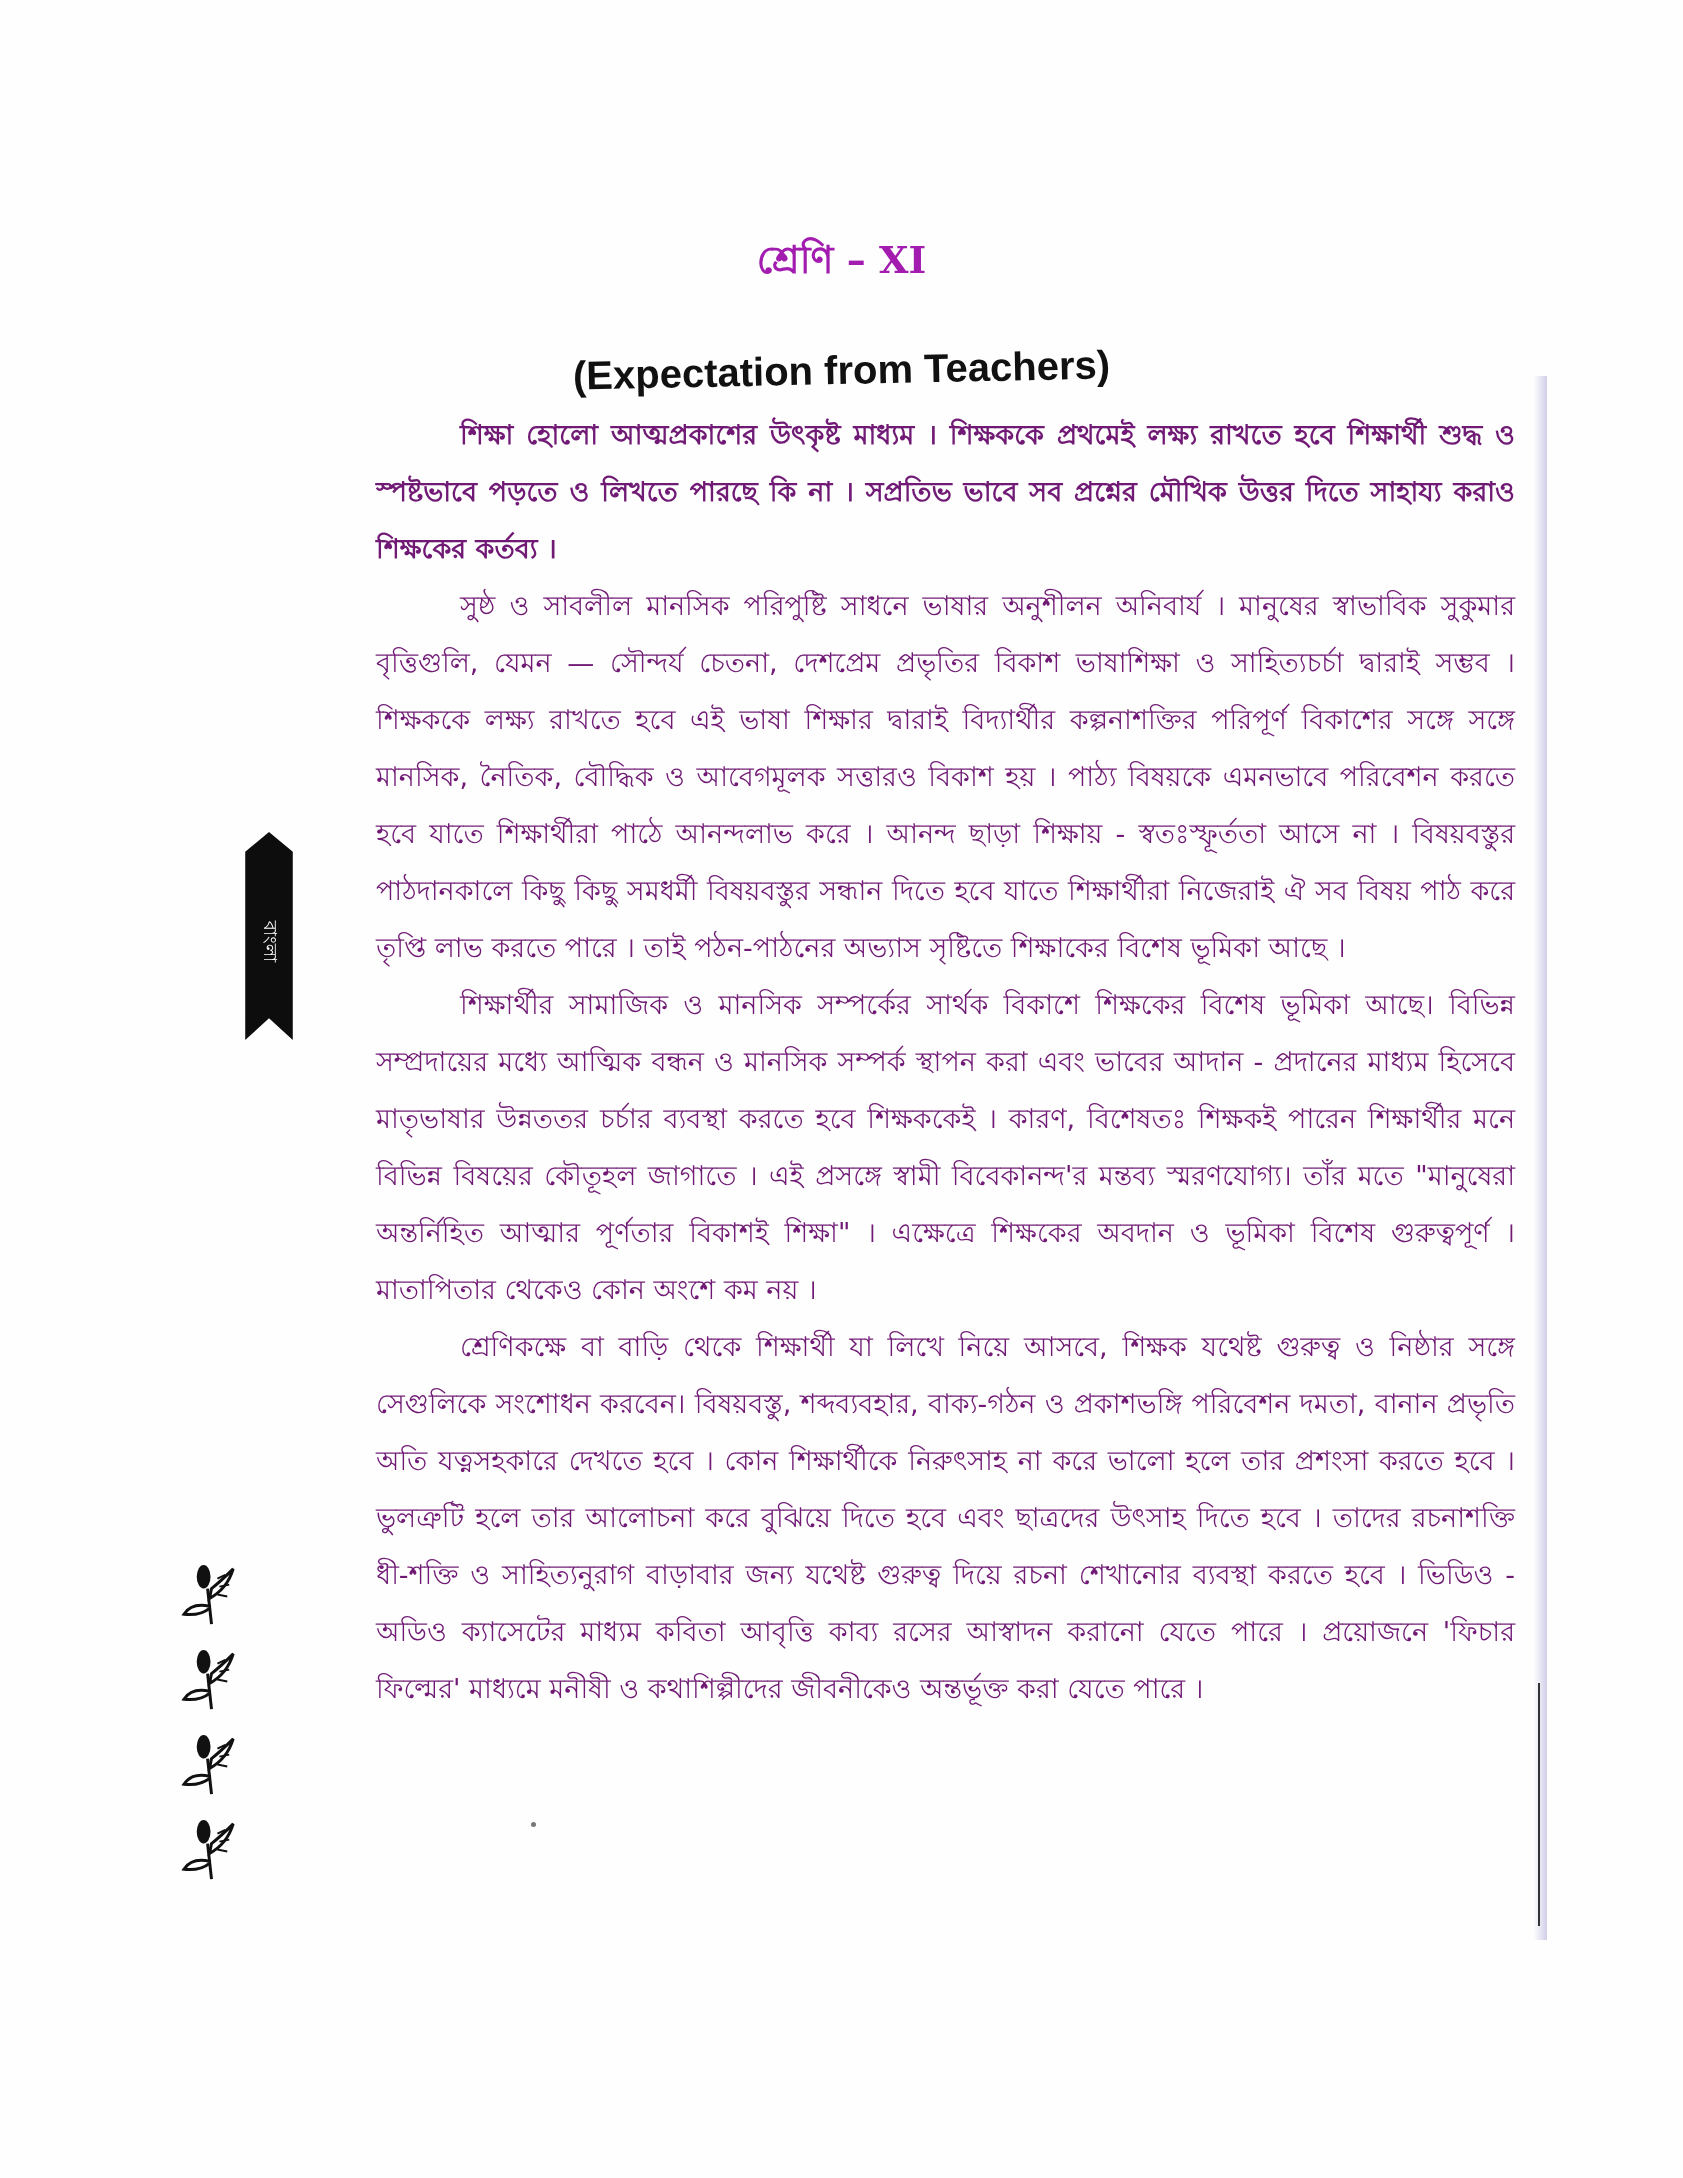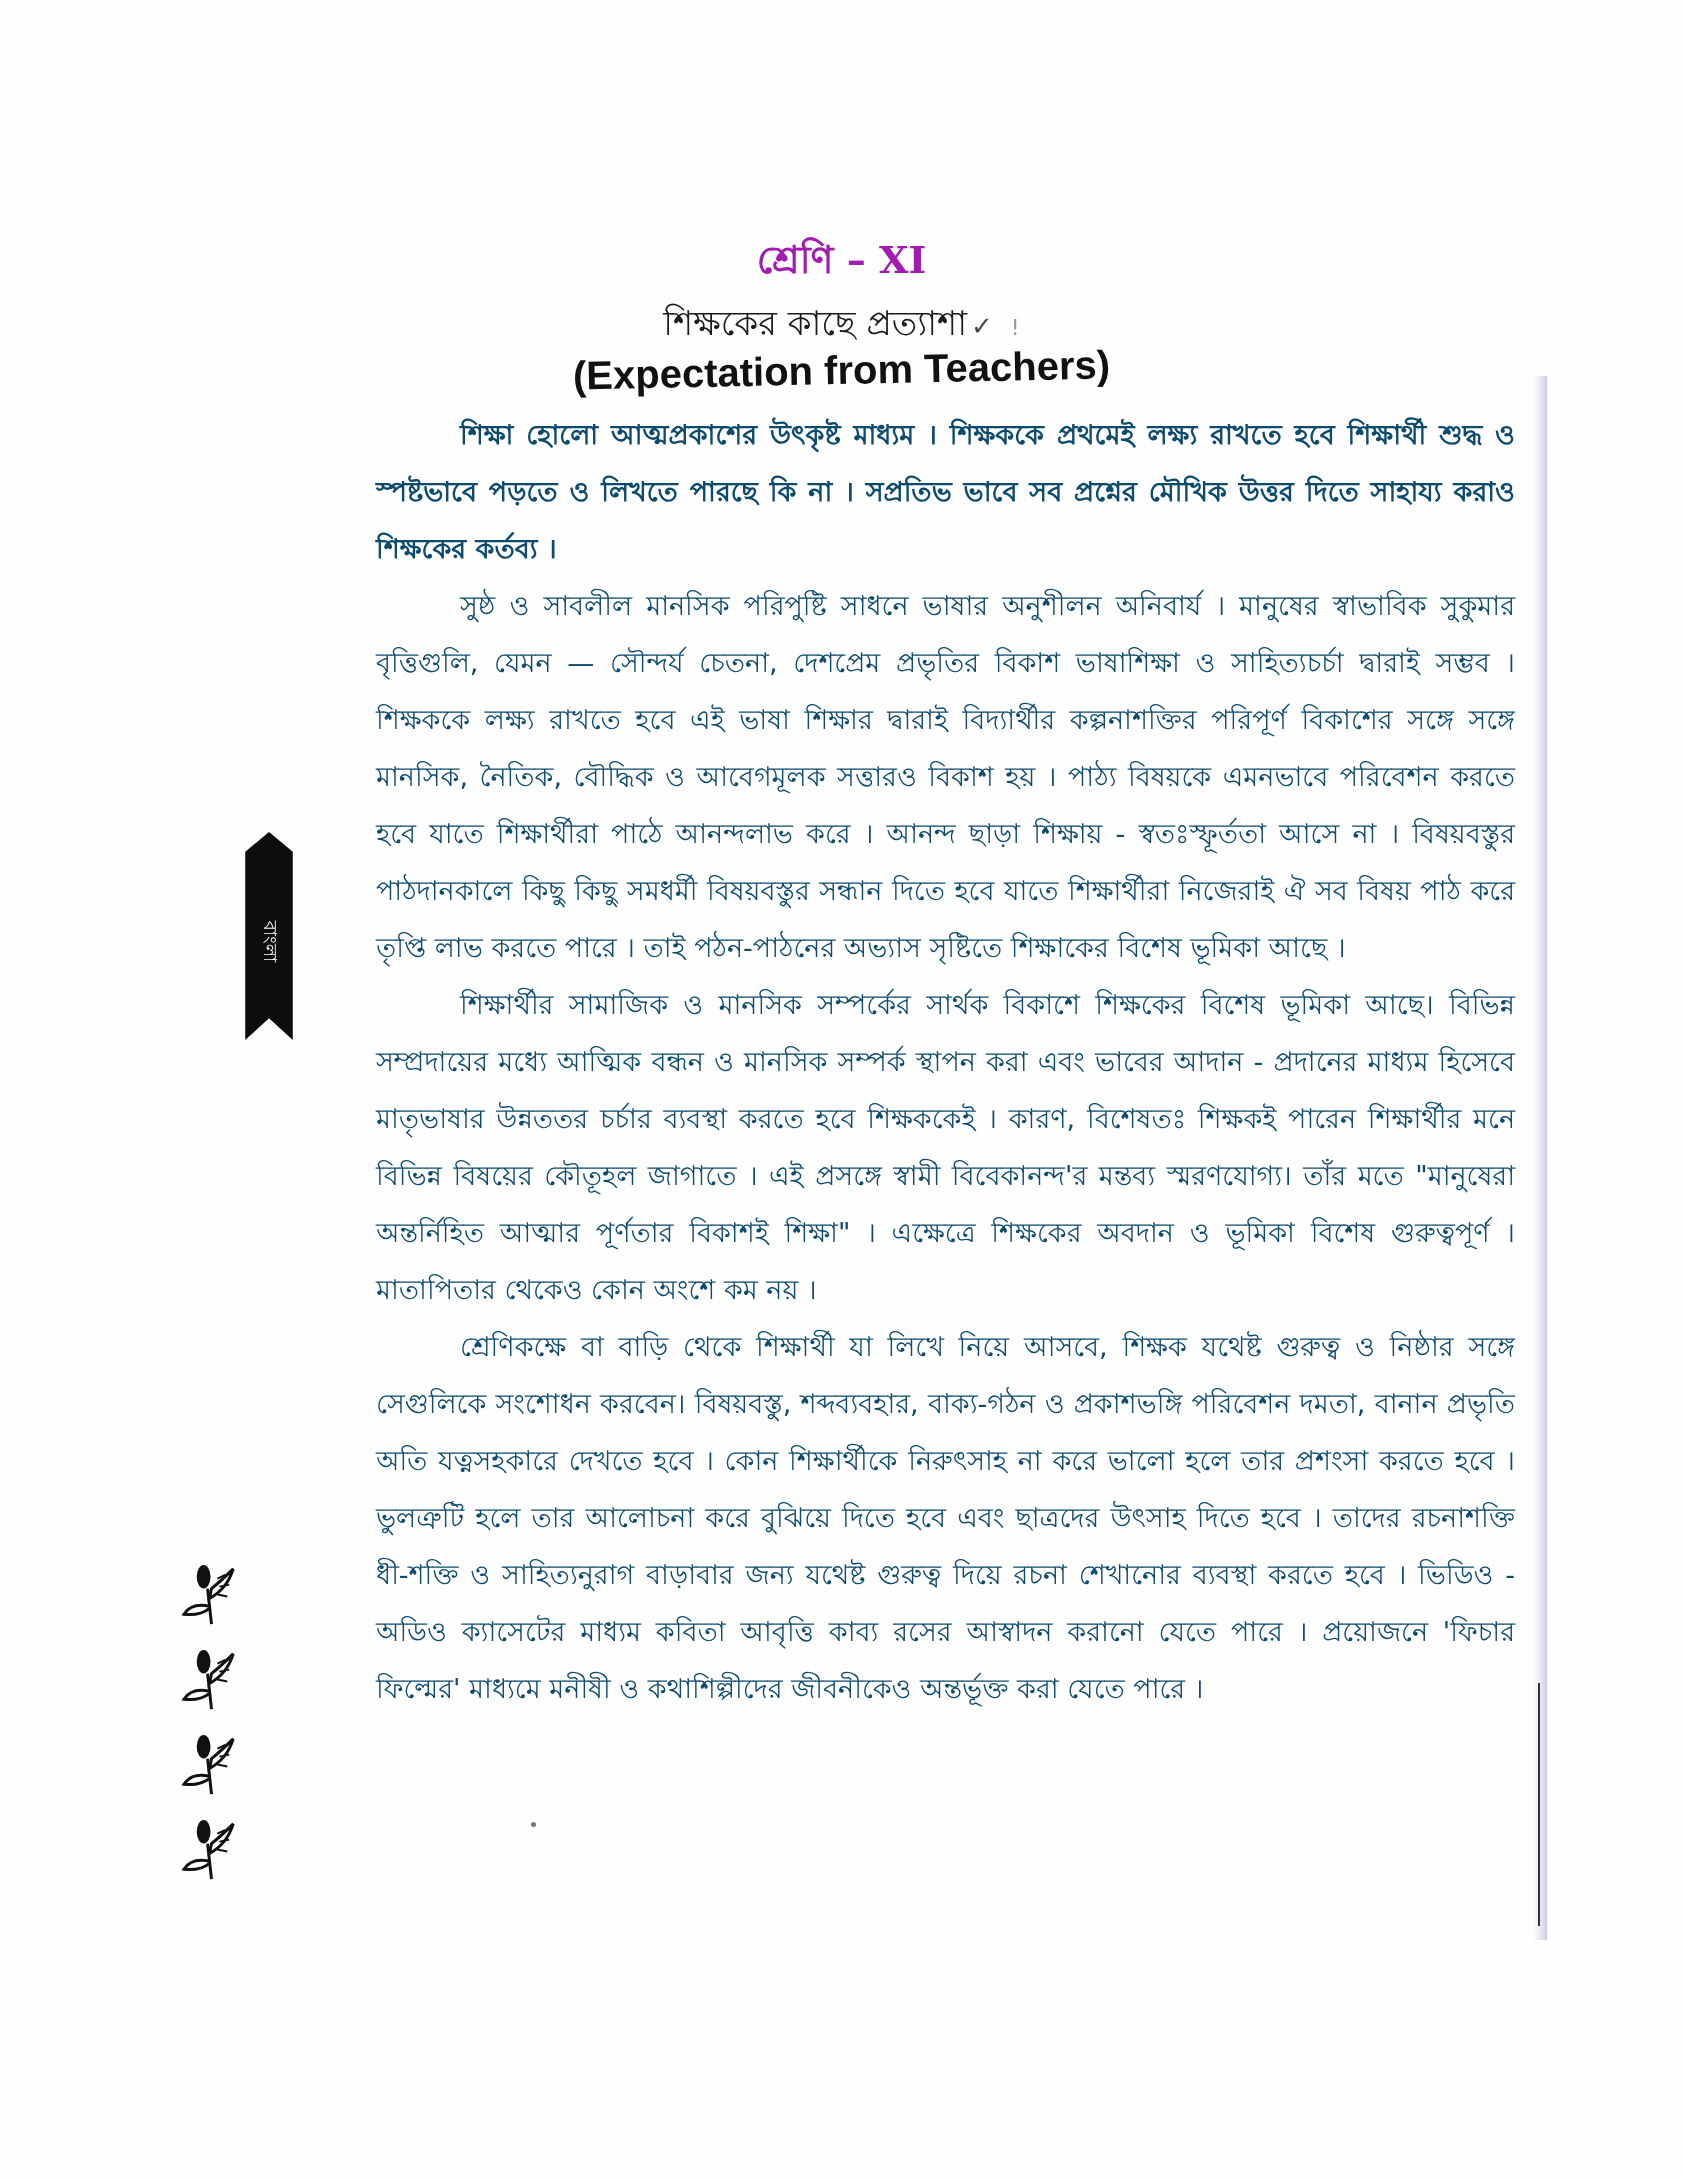--- a/index.html
+++ b/index.html
@@ -9,21 +9,21 @@
   .class-title { position:absolute; left:0; width:1683px; top:230px; text-align:center;
                  font-family:"DejaVu Serif", serif; font-size:38px; font-weight:bold; color:#a21caf; }
   .bn-title { position:absolute; left:0; width:1683px; top:297px; text-align:center;
               font-size:34px; color:#1a1a1a; }
   .bn-title .tick { font-size:26px; color:#444; margin-left:4px; }
   .bn-title .tick2 { font-size:22px; color:#999; margin-left:18px; }
   .en-title { position:absolute; left:0; width:1683px; top:348px; text-align:center;
               font-family:"Liberation Sans", sans-serif; font-size:40px; font-weight:bold; color:#111;
               transform:rotate(-1.2deg); }
   .body-text { position:absolute; left:376px; top:406px; width:1139px;
-               font-size:27px; line-height:57px; color:#0c4a6e; text-align:justify; }
+               font-size:27px; line-height:57px; color:#701a75; text-align:justify; }
   .body-text p { margin:0; text-indent:84px; }
   .body-text p.first { font-weight:bold; }
   .side-tab { position:absolute; left:245px; top:832px; width:48px; height:208px; }
   .side-tab svg { position:absolute; left:0; top:0; }
   .side-tab .label { position:absolute; left:-10px; top:94px; width:67px; text-align:center;
                      color:#fff; font-size:18px; transform:rotate(90deg); }
   .leaves { position:absolute; left:178px; top:1559px; width:99px; }
   .leaf { display:block; width:69px; height:69px; margin-bottom:16px; }
   .shadow { position:absolute; left:1533px; top:376px; width:14px; height:1564px;
             background:linear-gradient(to right, #ffffff, #e4e3f2 60%, #cfcde6); }
@@ -33,23 +33,20 @@
 </head>
 <body>
 
 <div class="page">
 
   <div class="shadow"></div>
   <div class="edge-line"></div>
 
   <div class="class-title">শ্রেণি – XI</div>
 
-  <div class="bn-title">
-    <span>শিক্ষকের কাছে প্রত্যাশা</span><span class="tick">✓</span><span class="tick2">!</span>
-  </div>
 
   <div class="en-title">(Expectation from Teachers)</div>
 
   <div class="body-text">
     <p class="first">শিক্ষা হোলো আত্মপ্রকাশের উৎকৃষ্ট মাধ্যম । শিক্ষককে প্রথমেই লক্ষ্য রাখতে হবে শিক্ষার্থী শুদ্ধ ও স্পষ্টভাবে পড়তে ও লিখতে পারছে কি না । সপ্রতিভ ভাবে সব প্রশ্নের মৌখিক উত্তর দিতে সাহায্য করাও শিক্ষকের কর্তব্য ।</p>
     <p>সুষ্ঠ ও সাবলীল মানসিক পরিপুষ্টি সাধনে ভাষার অনুশীলন অনিবার্য । মানুষের স্বাভাবিক সুকুমার বৃত্তিগুলি, যেমন — সৌন্দর্য চেতনা, দেশপ্রেম প্রভৃতির বিকাশ ভাষাশিক্ষা ও সাহিত্যচর্চা দ্বারাই সম্ভব । শিক্ষককে লক্ষ্য রাখতে হবে এই ভাষা শিক্ষার দ্বারাই বিদ্যার্থীর কল্পনাশক্তির পরিপূর্ণ বিকাশের সঙ্গে সঙ্গে মানসিক, নৈতিক, বৌদ্ধিক ও আবেগমূলক সত্তারও বিকাশ হয় । পাঠ্য বিষয়কে এমনভাবে পরিবেশন করতে হবে যাতে শিক্ষার্থীরা পাঠে আনন্দলাভ করে । আনন্দ ছাড়া শিক্ষায় - স্বতঃস্ফূর্ততা আসে না । বিষয়বস্তুর পাঠদানকালে কিছু কিছু সমধর্মী বিষয়বস্তুর সন্ধান দিতে হবে যাতে শিক্ষার্থীরা নিজেরাই ঐ সব বিষয় পাঠ করে তৃপ্তি লাভ করতে পারে । তাই পঠন-পাঠনের অভ্যাস সৃষ্টিতে শিক্ষাকের বিশেষ ভূমিকা আছে ।</p>
     <p>শিক্ষার্থীর সামাজিক ও মানসিক সম্পর্কের সার্থক বিকাশে শিক্ষকের বিশেষ ভূমিকা আছে। বিভিন্ন সম্প্রদায়ের মধ্যে আত্মিক বন্ধন ও মানসিক সম্পর্ক স্থাপন করা এবং ভাবের আদান - প্রদানের মাধ্যম হিসেবে মাতৃভাষার উন্নততর চর্চার ব্যবস্থা করতে হবে শিক্ষককেই । কারণ, বিশেষতঃ শিক্ষকই পারেন শিক্ষার্থীর মনে বিভিন্ন বিষয়ের কৌতূহল জাগাতে । এই প্রসঙ্গে স্বামী বিবেকানন্দ'র মন্তব্য স্মরণযোগ্য। তাঁর মতে "মানুষেরা অন্তর্নিহিত আত্মার পূর্ণতার বিকাশই শিক্ষা" । এক্ষেত্রে শিক্ষকের অবদান ও ভূমিকা বিশেষ গুরুত্বপূর্ণ । মাতাপিতার থেকেও কোন অংশে কম নয় ।</p>
     <p>শ্রেণিকক্ষে বা বাড়ি থেকে শিক্ষার্থী যা লিখে নিয়ে আসবে, শিক্ষক যথেষ্ট গুরুত্ব ও নিষ্ঠার সঙ্গে সেগুলিকে সংশোধন করবেন। বিষয়বস্তু, শব্দব্যবহার, বাক্য-গঠন ও প্রকাশভঙ্গি পরিবেশন দমতা, বানান প্রভৃতি অতি যত্নসহকারে দেখতে হবে । কোন শিক্ষার্থীকে নিরুৎসাহ না করে ভালো হলে তার প্রশংসা করতে হবে । ভুলত্রুটি হলে তার আলোচনা করে বুঝিয়ে দিতে হবে এবং ছাত্রদের উৎসাহ দিতে হবে । তাদের রচনাশক্তি ধী-শক্তি ও সাহিত্যনুরাগ বাড়াবার জন্য যথেষ্ট গুরুত্ব দিয়ে রচনা শেখানোর ব্যবস্থা করতে হবে । ভিডিও - অডিও ক্যাসেটের মাধ্যম কবিতা আবৃত্তি কাব্য রসের আস্বাদন করানো যেতে পারে । প্রয়োজনে 'ফিচার ফিল্মের' মাধ্যমে মনীষী ও কথাশিল্পীদের জীবনীকেও অন্তর্ভূক্ত করা যেতে পারে ।</p>
   </div>
 

